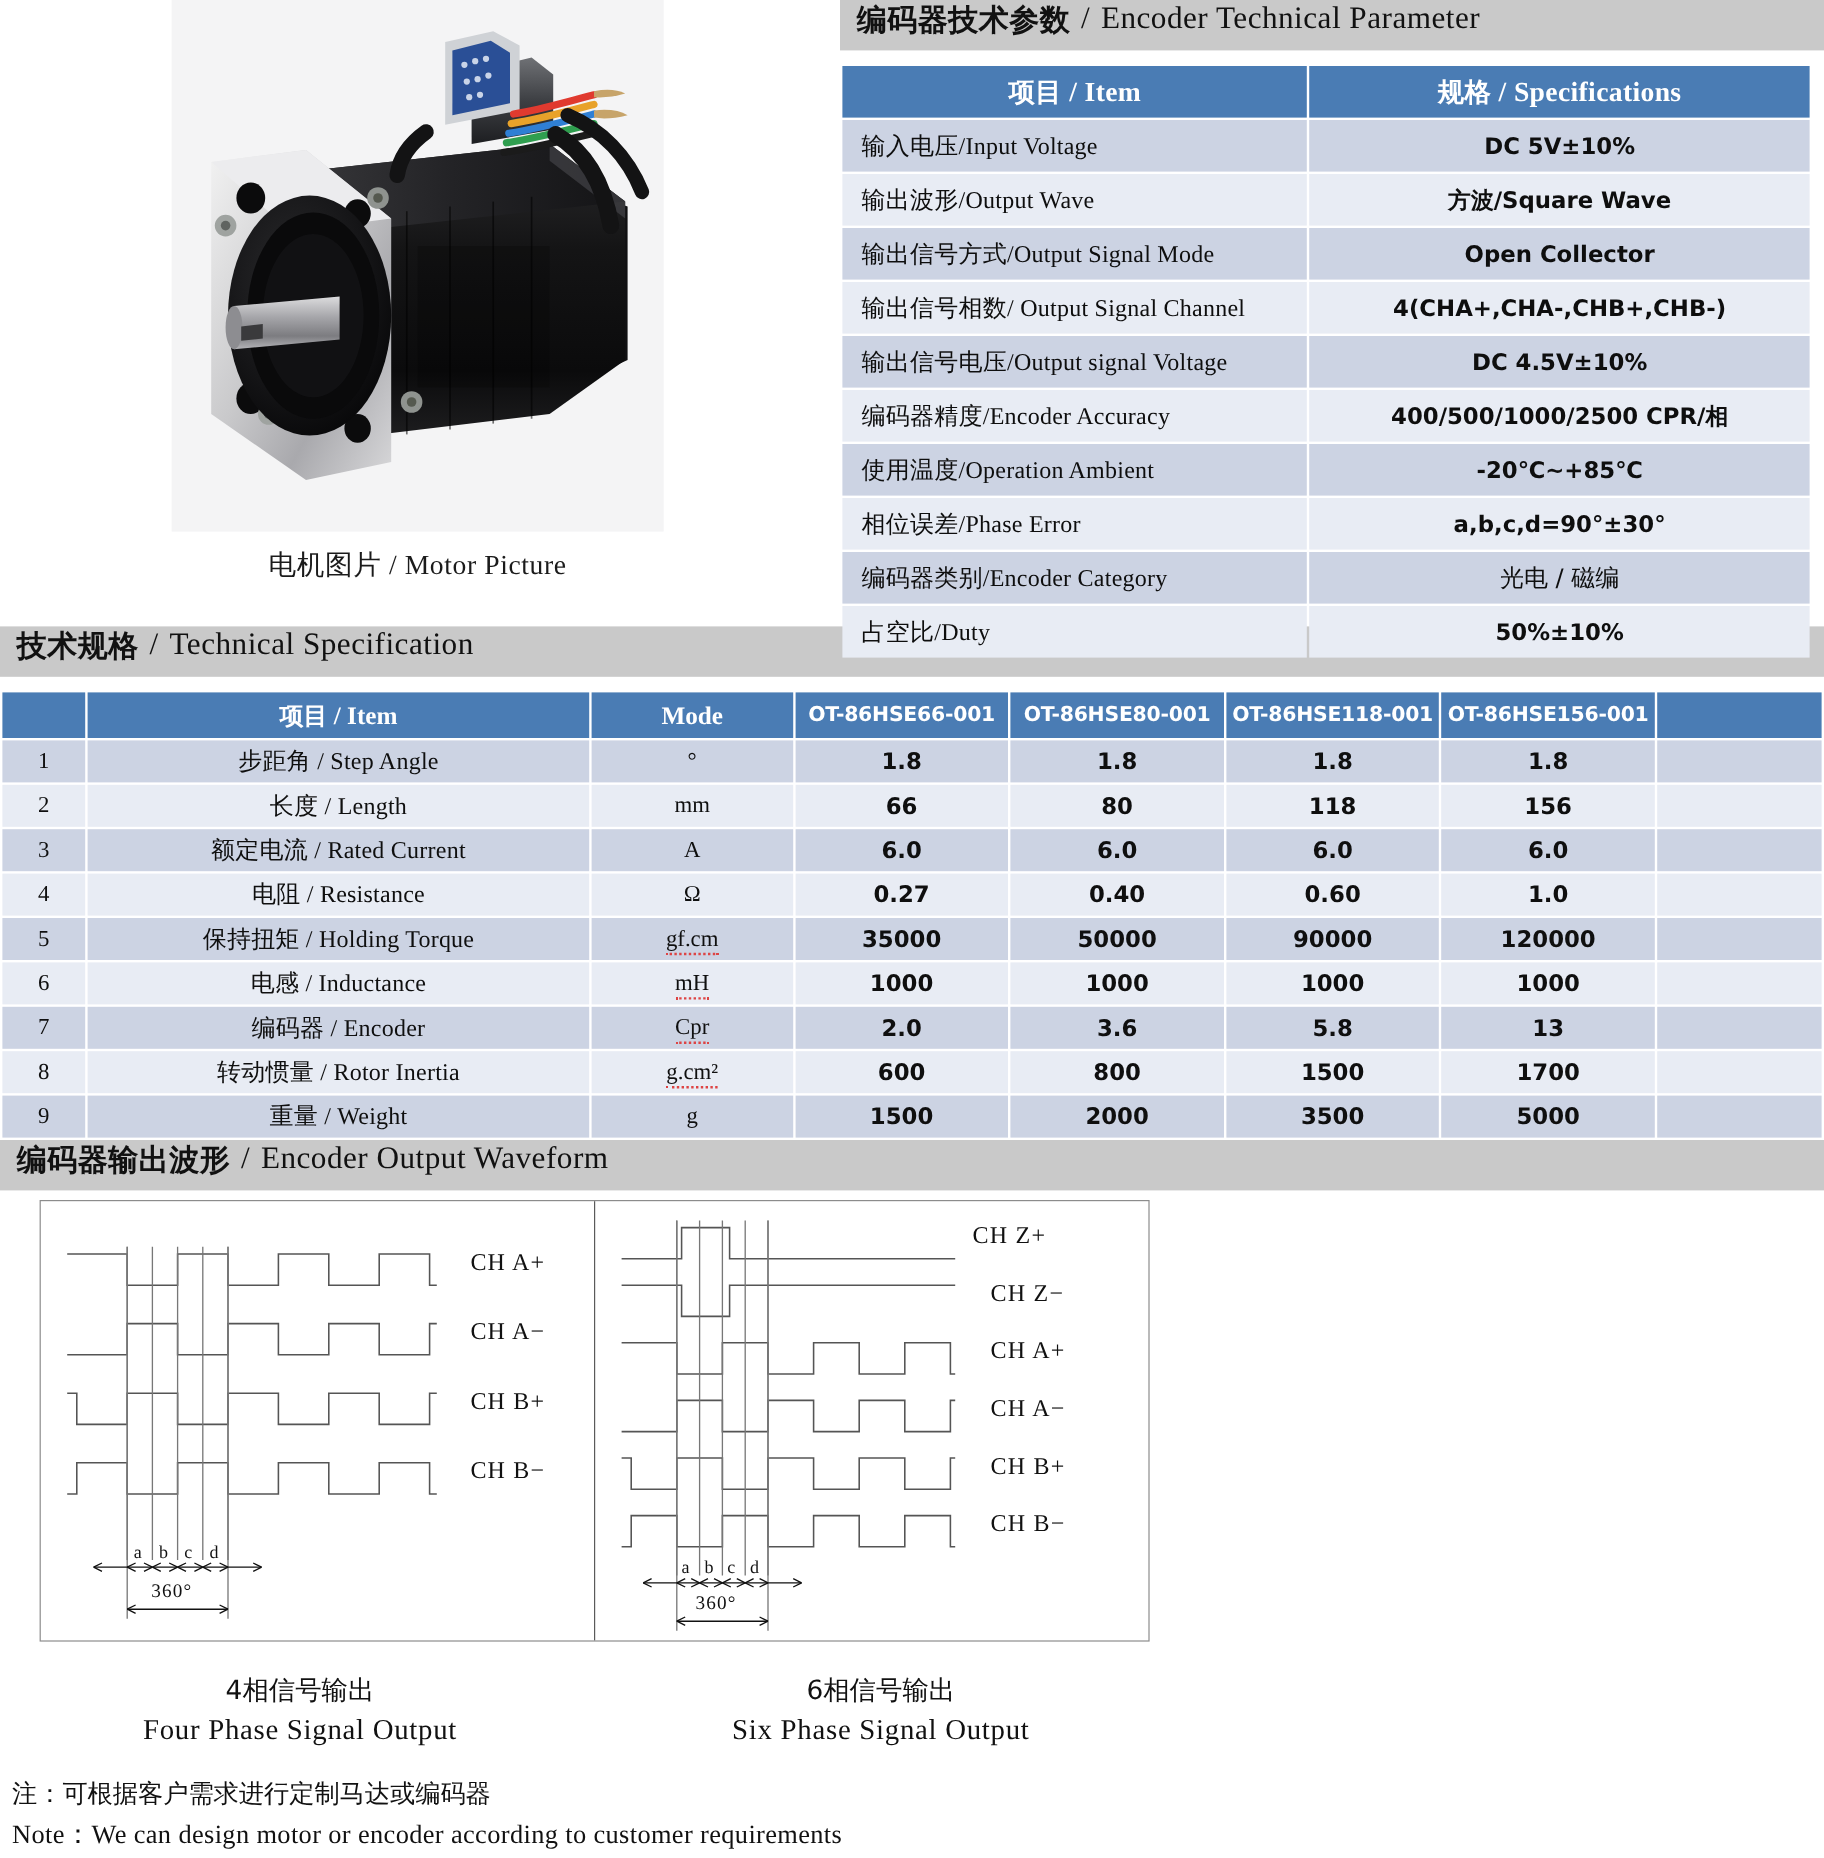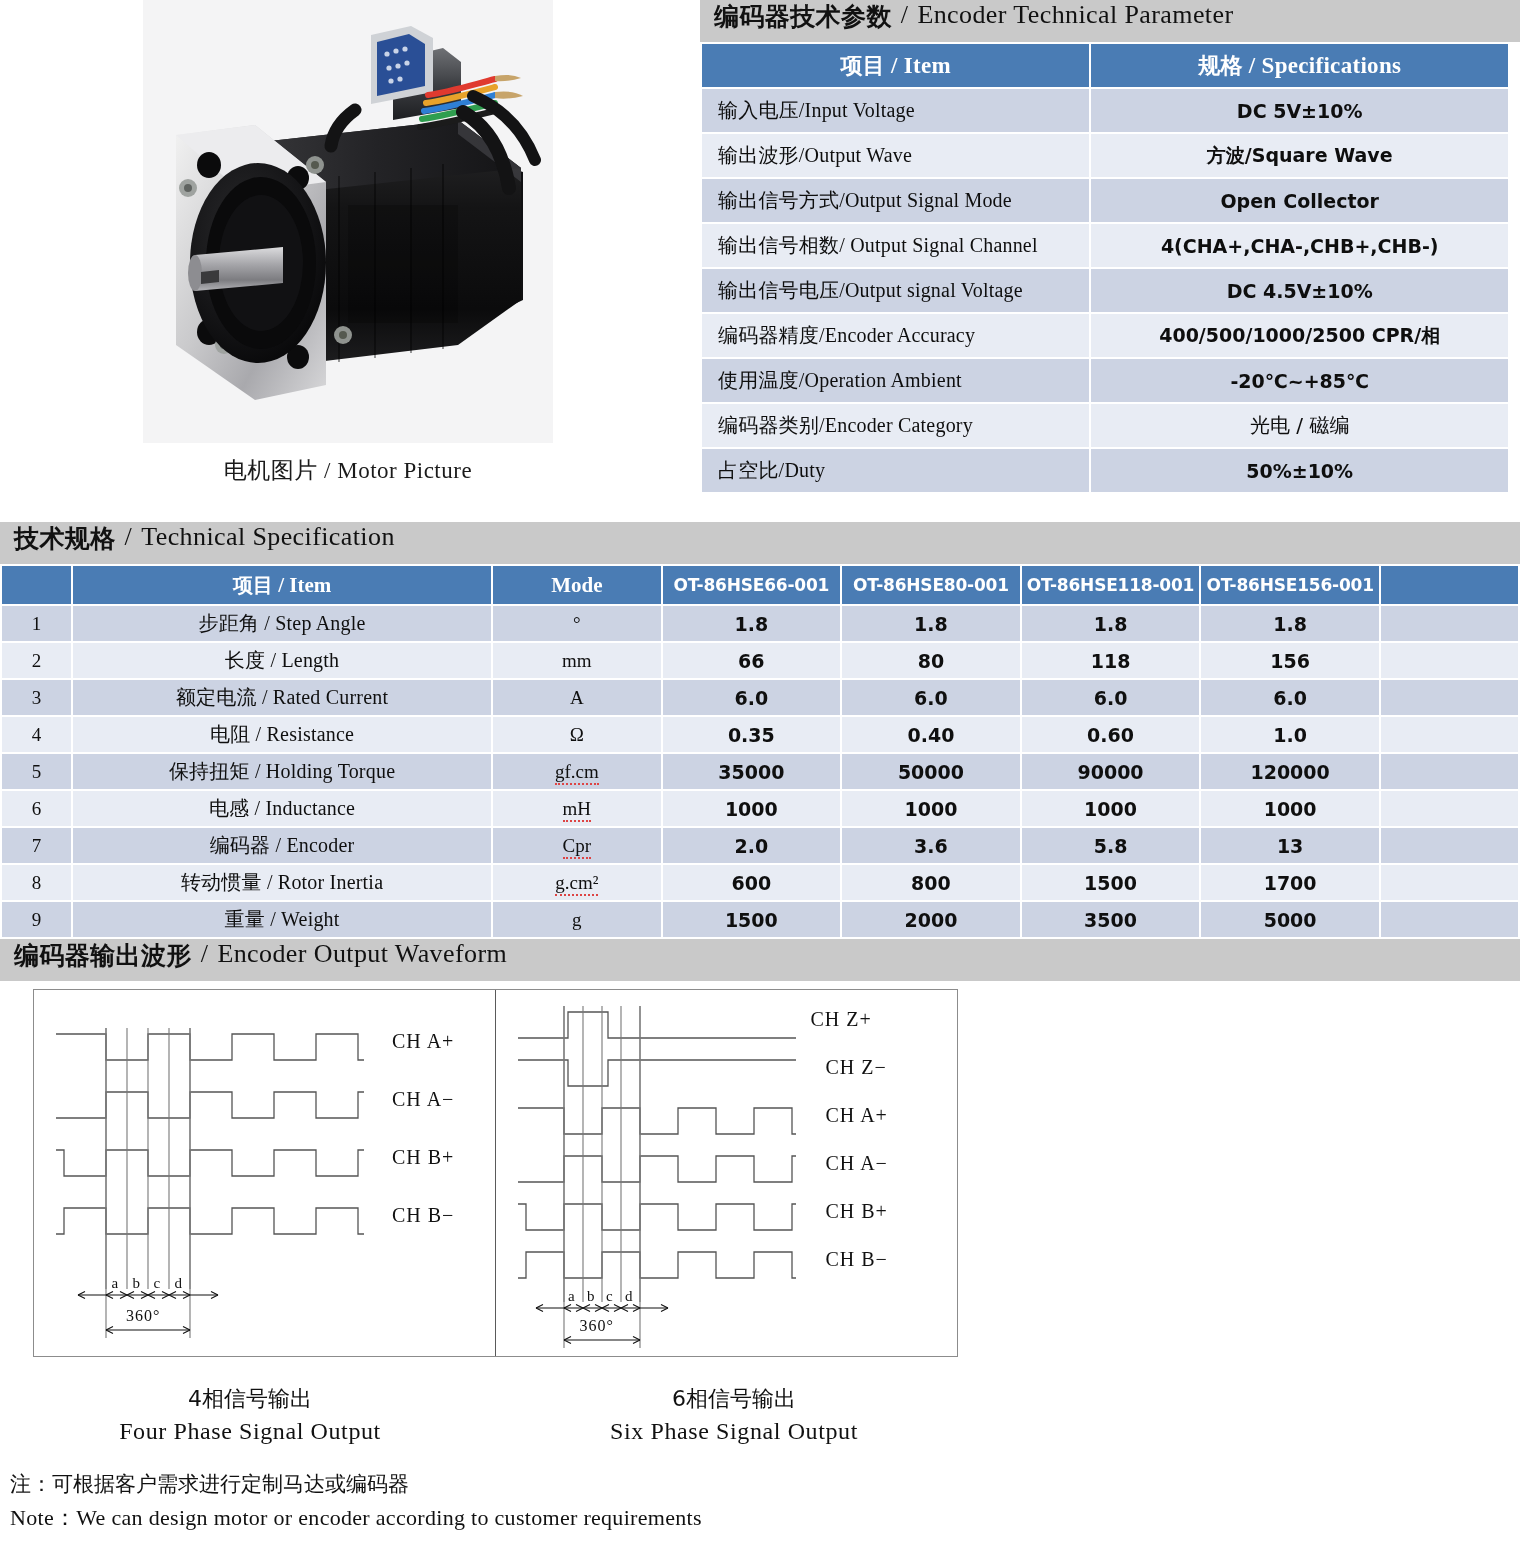--- a/index.html
+++ b/index.html
@@ -34,21 +34,21 @@
   .band {
     background: #c9c9c9;
     height: 42px;
     display: flex; 
     padding-left: 14px;
     font-size: 26px; color: #111; letter-spacing: .4px; white-space: nowrap;
   }
   .band .cn { font-family: "DejaVu Sans", sans-serif; font-weight: 700; font-size: 25px; }
   .band .sl { margin: 0 9px; }
 
-  table { border-collapse: separate; border-spacing: 2px 2px; width: 100%; }
+  table { border-collapse: separate; border-spacing: 2px 2px; width: 100%; margin-top: 11px; }
 
   .enc-table { width: 810px; margin-left: 0; }
   .enc-table th {
     background: #4a7cb4; color: #fff; font-weight: 700;
     height: 43px; font-size: 23px; letter-spacing: .3px;
   }
   .enc-table th .cn { font-family: "DejaVu Sans", sans-serif; font-size: 22px; }
   .enc-table td { height: 43px; font-size: 20px; color: #0e0e0e; }
   .enc-table tr:nth-child(odd) td { background: #ccd3e3; }
   .enc-table tr:nth-child(even) td { background: #e8ecf4; }
@@ -276,20 +276,24 @@
           </tr>
           <tr>
             <td class="item"><span class="cn">编码器精度</span>/<span>Encoder Accuracy</span></td>
             <td class="spec">400/500/1000/2500 CPR/相</td>
           </tr>
           <tr>
             <td class="item"><span class="cn">使用温度</span>/<span>Operation Ambient</span></td>
             <td class="spec">-20℃~+85℃</td>
           </tr>
           <tr>
+            <td class="item"><span class="cn">相位误差</span>/<span>Phase Error</span></td>
+            <td class="spec">a,b,c,d=90°±30°</td>
+          </tr>
+          <tr>
             <td class="item"><span class="cn">编码器类别</span>/<span>Encoder Category</span></td>
             <td class="spec serif-cn">光电 / 磁编</td>
           </tr>
           <tr>
             <td class="item"><span class="cn">占空比</span>/<span>Duty</span></td>
             <td class="spec">50%±10%</td>
           </tr>
         </tbody>
     </table>
   </div>
@@ -342,21 +346,21 @@
           <td class="val">6.0</td>
           <td class="val">6.0</td>
           <td class="val">6.0</td>
           <td class="val">6.0</td>
           <td class="pad"></td>
         </tr>
         <tr>
           <td class="idx">4</td>
           <td class="nm"><span class="cn">电阻</span> / <span>Resistance</span></td>
           <td class="md">Ω</td>
-          <td class="val">0.35</td>
+          <td class="val">0.27</td>
           <td class="val">0.40</td>
           <td class="val">0.60</td>
           <td class="val">1.0</td>
           <td class="pad"></td>
         </tr>
         <tr>
           <td class="idx">5</td>
           <td class="nm"><span class="cn">保持扭矩</span> / <span>Holding Torque</span></td>
           <td class="md"><span class="squig">gf.cm</span></td>
           <td class="val">35000</td>

